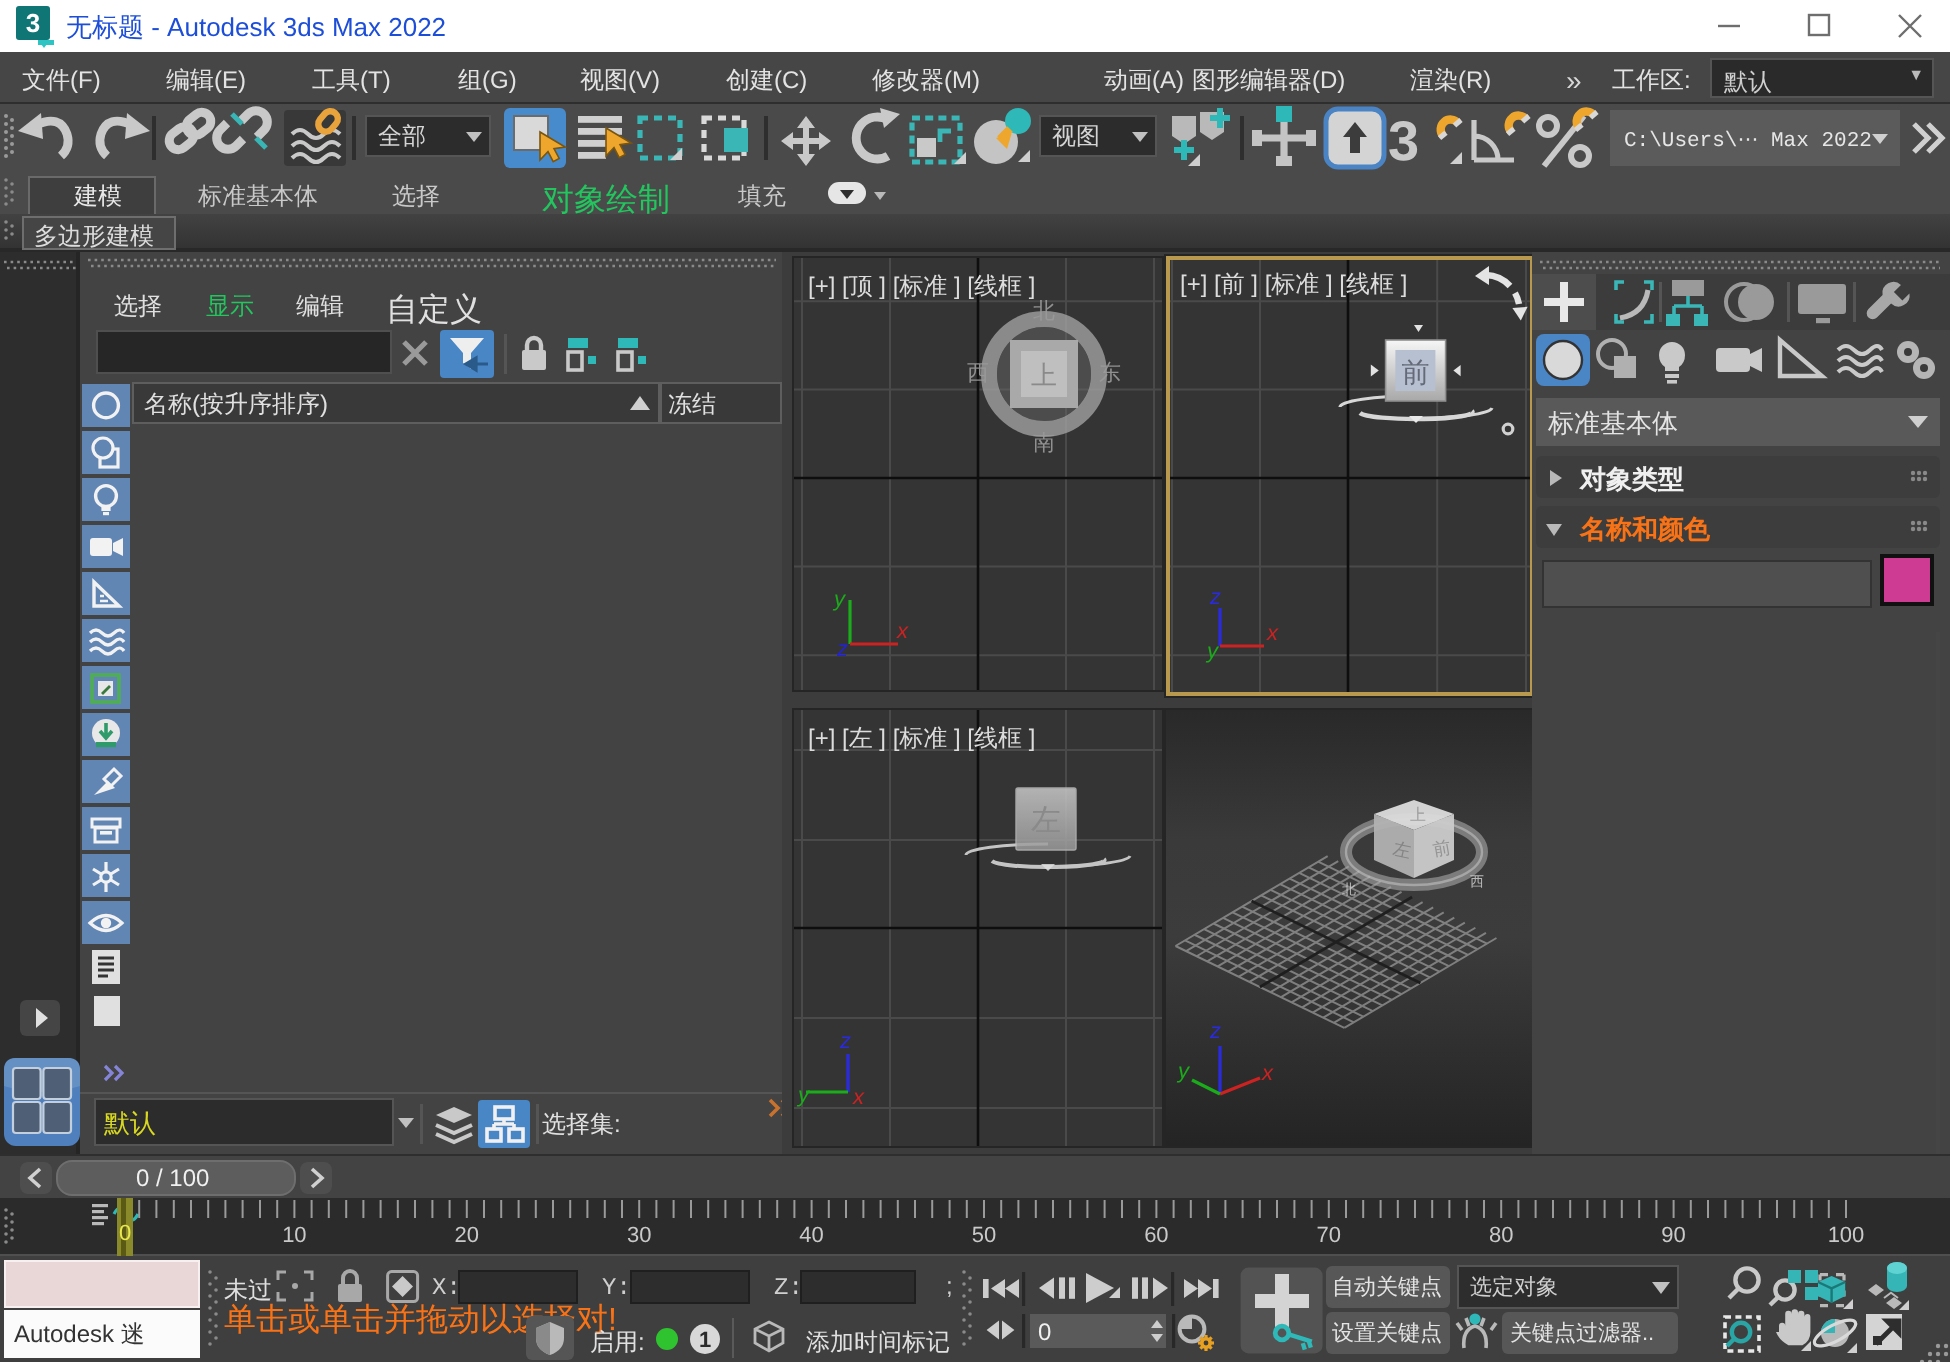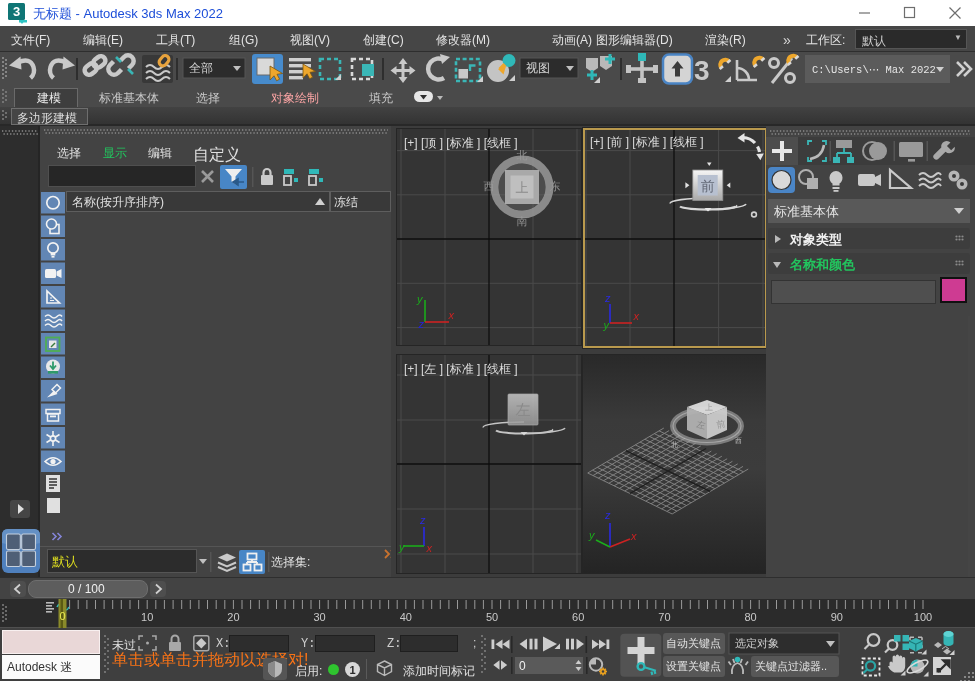--- a/index.html
+++ b/index.html
@@ -238,21 +238,21 @@
         <circle cx="3" cy="16" r="0.9"></circle>
         <circle cx="6" cy="6" r="0.9"></circle>
         <circle cx="6" cy="10" r="0.9"></circle>
         <circle cx="6" cy="14" r="0.9"></circle>
       </g>
     </svg>
     <div class="abs" style="left:14px;top:2px;width:64px;height:19px;background:#3e3e3e;border:1px solid #6a6a6a;border-bottom:none"></div>
     <span class="abs" style="left:37px;top:4px;font-size:12px;color:#e8e8e8">建模</span>
     <span class="abs" style="left:99px;top:4px;font-size:12px;color:#c9c9c9">标准基本体</span>
     <span class="abs" style="left:196px;top:4px;font-size:12px;color:#c9c9c9">选择</span>
-    <span class="abs" style="left:271px;top:4px;font-size:12px;color:#fca5a5">对象绘制</span>
+    <span class="abs" style="left:271px;top:4px;font-size:16px;color:#22c55e">对象绘制</span>
     <span class="abs" style="left:369px;top:4px;font-size:12px;color:#c9c9c9">填充</span>
     <svg class="abs" style="left:414px;top:5px" width="30" height="13">
       <rect x="0" y="0" width="19" height="11" rx="5.5" fill="#e6e6e6"></rect>
       <path d="M6 4 l 7 0 l -3.5 4.5 z" fill="#2e2e2e"></path>
       <path d="M23 5 l 6 0 l -3 4 z" fill="#b9b9b9"></path>
     </svg>
   </div>
   <div id="ribbon2" class="abs">
     <svg class="abs" style="left:0;top:0" width="10" height="19">
       <g fill="#8a8a8a">
@@ -700,21 +700,21 @@
         <circle cx="7.5" cy="1.5" r="1.1"></circle>
         <circle cx="1.5" cy="4.5" r="1.1"></circle>
         <circle cx="4.5" cy="4.5" r="1.1"></circle>
         <circle cx="7.5" cy="4.5" r="1.1"></circle>
       </svg>
     </div>
     <div class="abs" style="left:2px;top:127px;width:202px;height:21px;background:#3d3d3d;border-radius:3px">
       <svg class="abs" style="left:5px;top:8px" width="10" height="8">
         <path d="M0 1 l 8 0 l -4 6 z" fill="#b9b9b9"></path>
       </svg>
-      <span class="abs" style="left:22px;top:3px;font-size:13px;font-weight:bold;color:#22c55e">名称和颜色</span>
+      <span class="abs" style="left:22px;top:3px;font-size:13px;font-weight:bold;color:#f97316">名称和颜色</span>
       <svg class="abs" style="right:6px;top:7px" width="9" height="8" fill="#8a8a8a">
         <circle cx="1.5" cy="1.5" r="1.1"></circle>
         <circle cx="4.5" cy="1.5" r="1.1"></circle>
         <circle cx="7.5" cy="1.5" r="1.1"></circle>
         <circle cx="1.5" cy="4.5" r="1.1"></circle>
         <circle cx="4.5" cy="4.5" r="1.1"></circle>
         <circle cx="7.5" cy="4.5" r="1.1"></circle>
       </svg>
     </div>
     <div class="abs" style="left:5px;top:154px;width:165px;height:24px;background:#4f4f4f;border:1px solid #333"></div>

